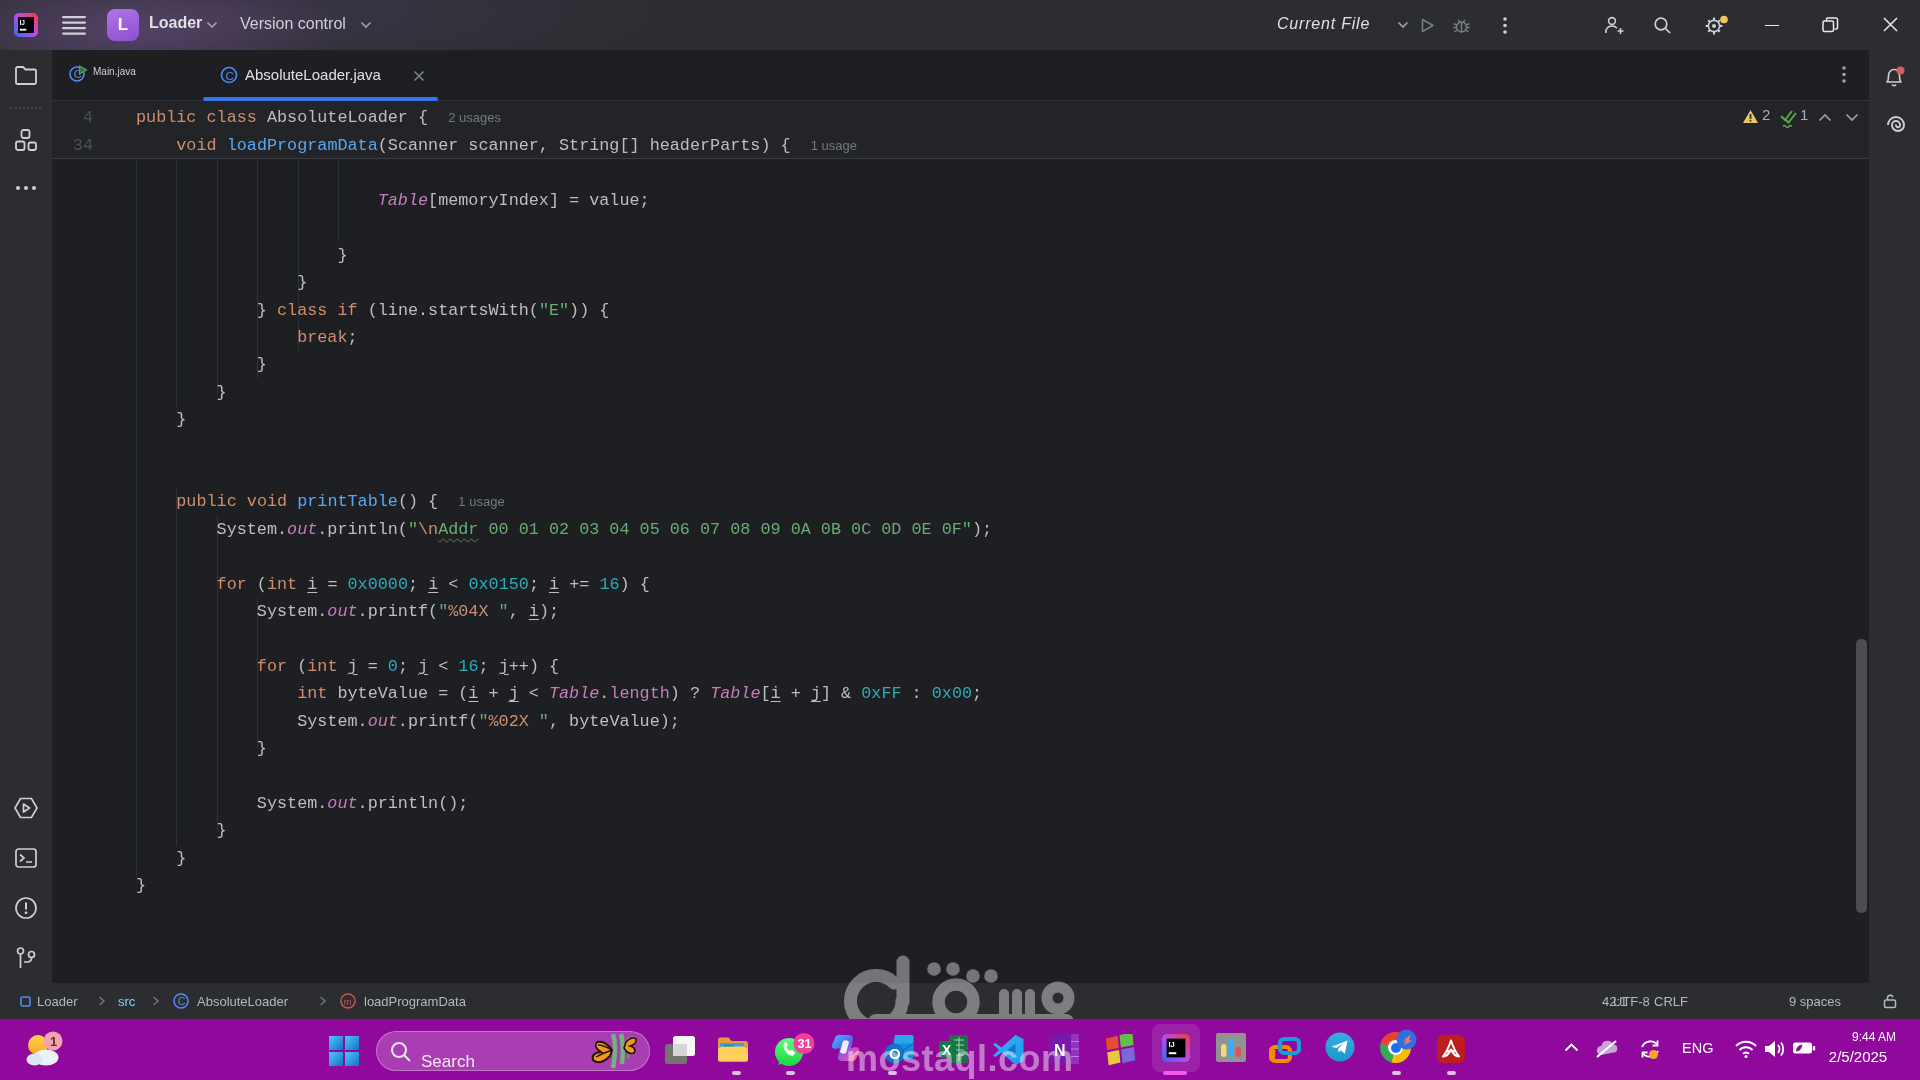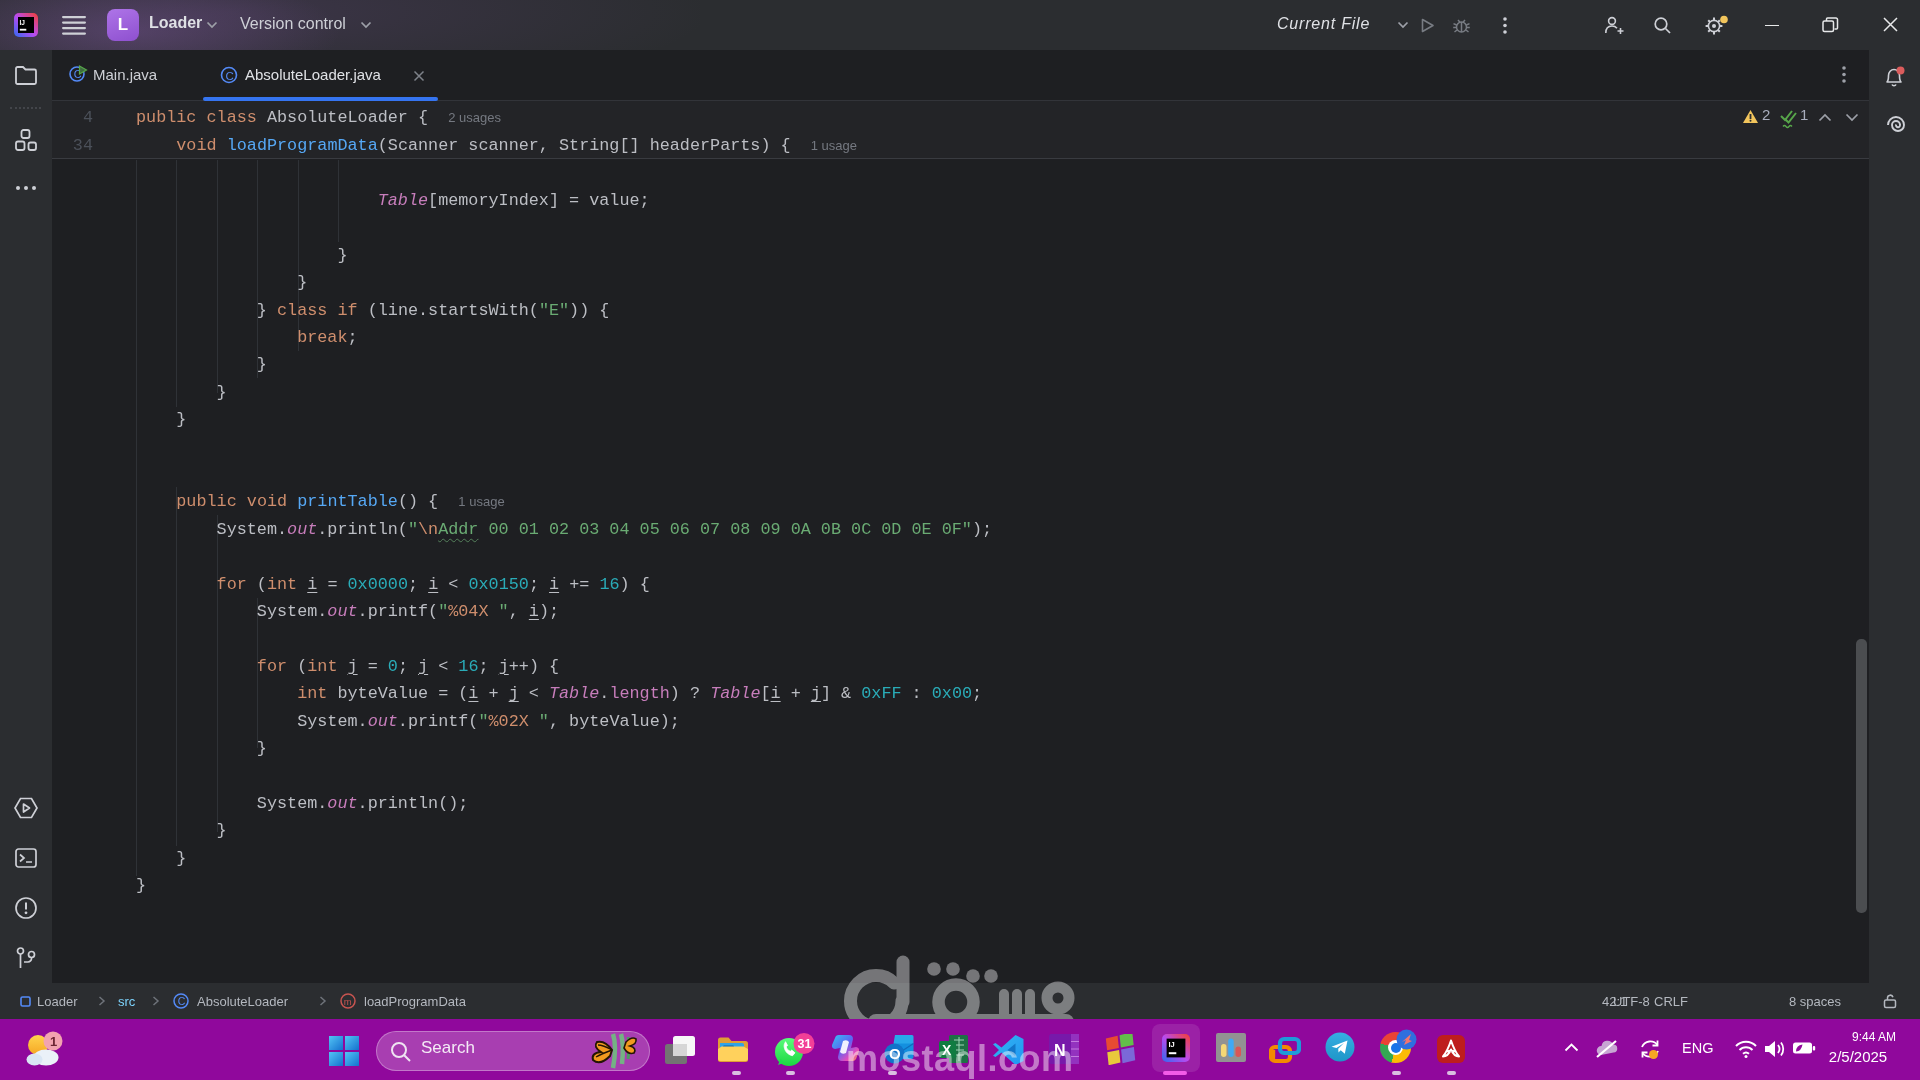--- a/index.html
+++ b/index.html
@@ -135,21 +135,21 @@
       <path d="M4.5 7 V21 M15.5 10.5 V11.5 A3.5 3.5 0 0 1 12 15 H8"></path>
   </svg>
 </div>
 
 <div class="ab" id="tabbar" style="left:52px;top:50px;width:1817px;height:51px;background:#1E1F22;border-bottom:1px solid #323439;box-sizing:border-box;">
   <svg class="ab" style="left:16px;top:14px" width="20" height="20">
     <circle cx="9" cy="10" r="7" fill="none" stroke="#548AF7" stroke-width="1.6"></circle>
     <text x="5.7" y="14.2" font-size="11" fill="#548AF7" font-family="Liberation Sans">C</text>
     <path d="M11.5 2 L18.5 6 L11.5 10 Z" fill="#3E6B40" stroke="#57A64A" stroke-width="1.2"></path>
   </svg>
-  <div class="ab" style="left:41px;top:16px;font-size:15px;color:#CED0D6;">Main.java</div>
+  <div class="ab" style="left:41px;top:16px;font-size:10px;color:#CED0D6;">Main.java</div>
   <svg class="ab" style="left:167px;top:15px" width="20" height="20">
     <circle cx="10" cy="10" r="7.5" fill="none" stroke="#548AF7" stroke-width="1.6"></circle>
     <text x="6.5" y="14.5" font-size="11.5" fill="#548AF7" font-family="Liberation Sans">C</text>
   </svg>
   <div class="ab" style="left:193px;top:16px;font-size:15px;color:#DFE1E5;">AbsoluteLoader.java</div>
   <svg class="ab" style="left:361px;top:20px" width="12" height="12" stroke="#7e828a" stroke-width="1.5">
       <path d="M1.5 1.5 L10.5 10.5 M10.5 1.5 L1.5 10.5"></path>
     </svg>
   <div class="ab" style="left:151px;top:47px;width:235px;height:4px;border-radius:2px;background:#3574F0;"></div>
   <svg class="ab" style="left:1788px;top:16px" width="8" height="17">
@@ -250,21 +250,21 @@
       <path d="M1.5 1 L6 5 L1.5 9" stroke="#6F737A" stroke-width="1.5" fill="none"></path>
     </svg>
   <svg class="ab" style="left:339px;top:9px" width="18" height="18">
       <circle cx="9" cy="9" r="7" fill="none" stroke="#C75450" stroke-width="1.5"></circle>
       <text x="4.7" y="12.5" font-size="9.5" fill="#C75450" font-family="Liberation Sans">m</text>
     </svg>
   <div class="ab" style="left:364px;top:11px;font-size:13px;color:#B4B8BF;font-weight:normal">loadProgramData</div>
   <div class="ab" style="left:1602px;top:11px;font-size:13px;color:#B4B8BF;font-weight:normal">42:1</div>
   <div class="ab" style="left:1654px;top:11px;font-size:13px;color:#B4B8BF;font-weight:normal">CRLF</div>
   <div class="ab" style="left:1613px;top:11px;font-size:13px;color:#B4B8BF;font-weight:normal">UTF-8</div>
-  <div class="ab" style="left:1789px;top:11px;font-size:13px;color:#B4B8BF;font-weight:normal">8 spaces</div>
+  <div class="ab" style="left:1789px;top:11px;font-size:13px;color:#B4B8BF;font-weight:normal">9 spaces</div>
   <svg class="ab" style="left:1883px;top:10px" width="15" height="16" fill="none" stroke="#B4B8BF" stroke-width="1.5">
       <rect x="1.5" y="7" width="11" height="7.5" rx="1.5"></rect>
       <path d="M4.5 7 V5 A2.8 2.8 0 0 1 10 4.2"></path>
     </svg>
 </div>
 
 <div class="ab" id="taskbar" style="left:0;top:1019px;width:1920px;height:61px;background:#90089C;z-index:5;">
   <svg class="ab" style="left:24px;top:9px" width="42" height="46">
  <defs>
         <linearGradient id="sun" x1="0" y1="0" x2="0" y2="1">
@@ -288,21 +288,21 @@
  <rect x="0" y="0" width="14" height="14" fill="url(#wg)"></rect>
       <rect x="16" y="0" width="14" height="14" fill="url(#wg)"></rect>
  <rect x="0" y="16" width="14" height="14" fill="url(#wg)"></rect>
       <rect x="16" y="16" width="14" height="14" fill="url(#wg)"></rect>
 </svg>
   <div class="ab" style="left:376px;top:12px;width:274px;height:40px;border-radius:20px;background:rgba(255,255,255,.22);border:1px solid rgba(255,255,255,.30);box-sizing:border-box;"></div>
   <svg class="ab" style="left:390px;top:22px" width="22" height="22" fill="none" stroke="#EFE4F2" stroke-width="2">
  <circle cx="9" cy="9" r="7"></circle>
       <path d="M14.2 14.2 L20 20"></path>
     </svg>
-  <div class="ab" style="left:421px;top:19px;font-size:17px;color:#F4EBF6;">Search</div>
+  <div class="ab" style="left:421px;top:33px;font-size:17px;color:#F4EBF6;">Search</div>
   <svg class="ab" style="left:588px;top:14px" width="50" height="37">
  <path d="M25 1 q4 12 0 34 M33 1 q3 10 1 30" stroke="#74B284" stroke-width="4.5" fill="none"></path>
  <path d="M40 4 q2 8 0 22" stroke="#4e9a63" stroke-width="3" fill="none"></path>
  <path d="M24 17 Q17 7 9 9 Q5 14 13 19 Q3 20 5 27 Q12 33 22 23 Z" fill="#F29A1F" stroke="#241505" stroke-width="2"></path>
  <path d="M24 17 Q15 12 10 12 M24 17 Q13 21 8 24" stroke="#241505" stroke-width="1.4" fill="none"></path>
  <path d="M38 9 Q44 3 48 6 Q49 11 42 13 Q49 15 46 20 Q40 22 36 15 Z" fill="#F29A1F" stroke="#241505" stroke-width="1.6"></path>
 </svg>
   <svg class="ab" style="left:664px;top:16px" width="32" height="30">
  <rect x="1" y="9" width="22" height="20" rx="2.5" fill="#737373"></rect>
  <rect x="9" y="1" width="22" height="20" rx="2.5" fill="#F7F7F7"></rect>

